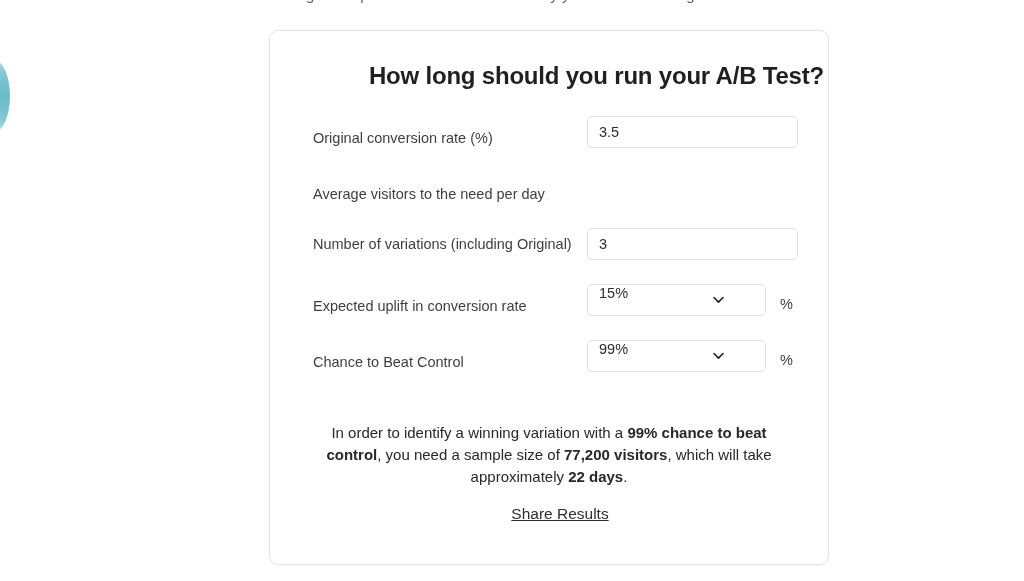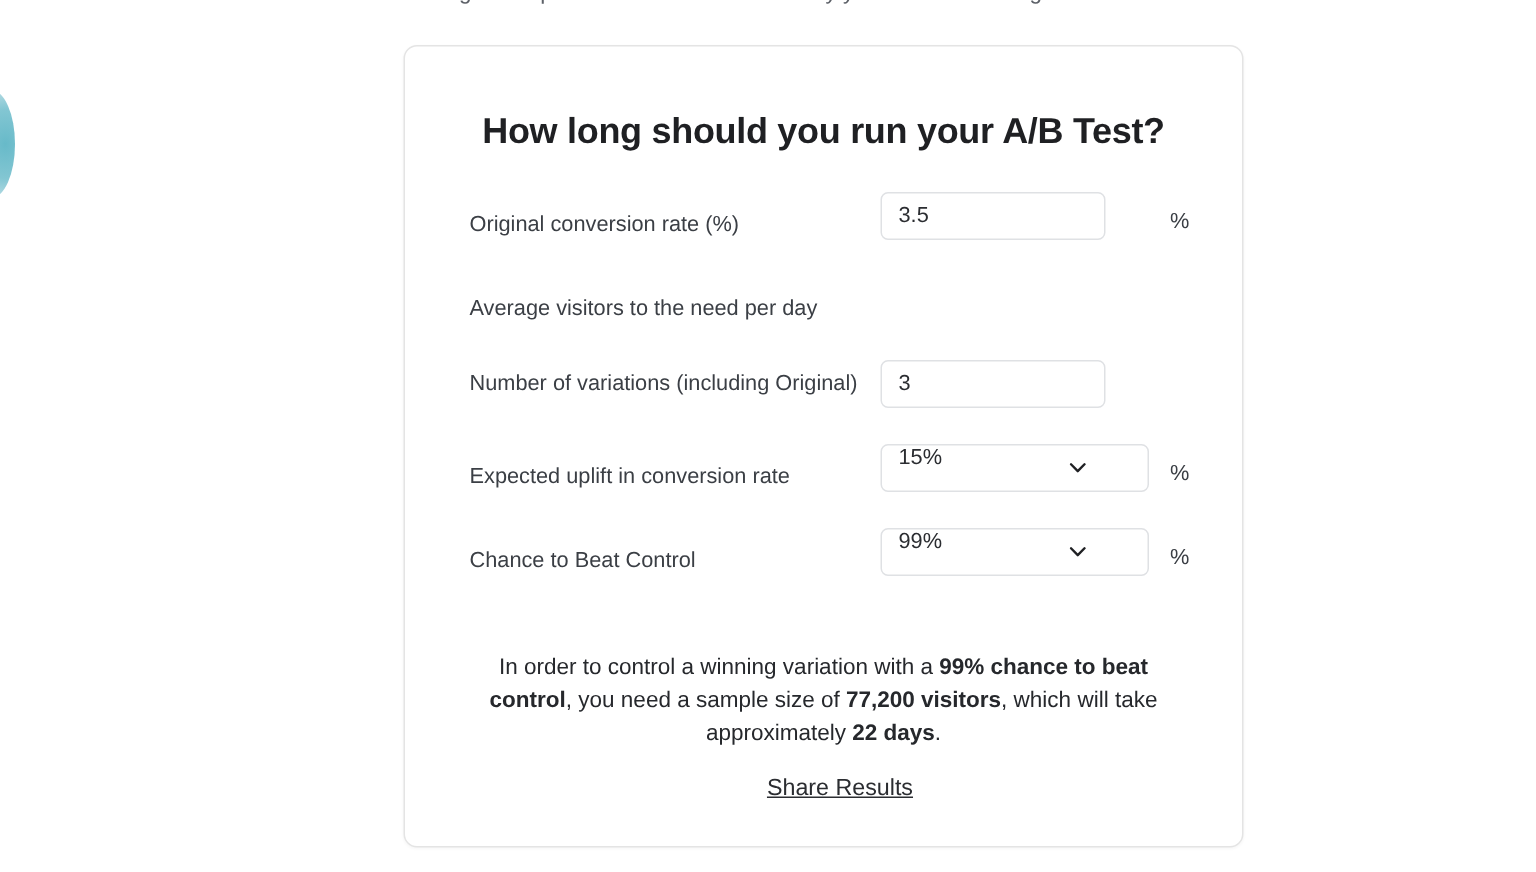--- a/index.html
+++ b/index.html
@@ -51,23 +51,23 @@
     width: 560px;
     height: 535px;
     background: #ffffff;
     border: 1px solid #e4e4e4;
     border-radius: 9px;
     box-sizing: border-box;
     box-shadow: 0 1px 2px rgba(0,0,0,0.035);
   }
 
   .card-title {
-    margin: 16px;
+    margin: 4px;
     padding-top: 26px;
-    text-align: center;
+    text-align: right;
     font-size: 24px;
     line-height: 30px;
     font-weight: bold;
     color: #1f2023;
     letter-spacing: -0.2px;
   }
 
   .form {
     margin-top: 25px;
     padding: 0 41px 0 43px;
@@ -96,21 +96,21 @@
   }
   .field-label.two-line { padding-top: 6px; }
 
   .control-wrap {
     position: relative;
     width: 179px;
     flex: 0 0 179px;
   }
 
   .text-input {
-    width: 150px;
+    width: 211px;
     height: 32px;
     box-sizing: border-box;
     border: 1px solid #dfe1e4;
     border-radius: 5px;
     background: #fff;
     font-family: "Liberation Sans", sans-serif;
     font-size: 14.5px;
     color: #2b2d31;
     padding: 0 11px;
     outline: none;
@@ -253,19 +253,19 @@
         <svg class="chevron" viewBox="0 0 11 7" aria-hidden="true">
           <path d="M1 1 L5.5 5.6 L10 1" fill="none" stroke="#202124" stroke-width="1.6" stroke-linecap="round" stroke-linejoin="round"></path>
         </svg>
       </div>
       <div class="pct-suffix">%</div>
     </div>
 
   </div>
 
 
-  <p class="result"><span>In order to control a winning variation with a </span><b>99% chance to beat control</b><span>, you need a sample size of </span><b>77,200 visitors</b><span>, which will take approximately </span><b>22 days</b><span>.</span></p>
+  <p class="result"><span>In order to identify a winning variation with a </span><b>99% chance to beat control</b><span>, you need a sample size of </span><b>77,200 visitors</b><span>, which will take approximately </span><b>22 days</b><span>.</span></p>
 
   <div class="share-wrap">
     <a class="share-link" href="#">Share Results</a>
   </div>
 
 </div>
 
 </body></html>

